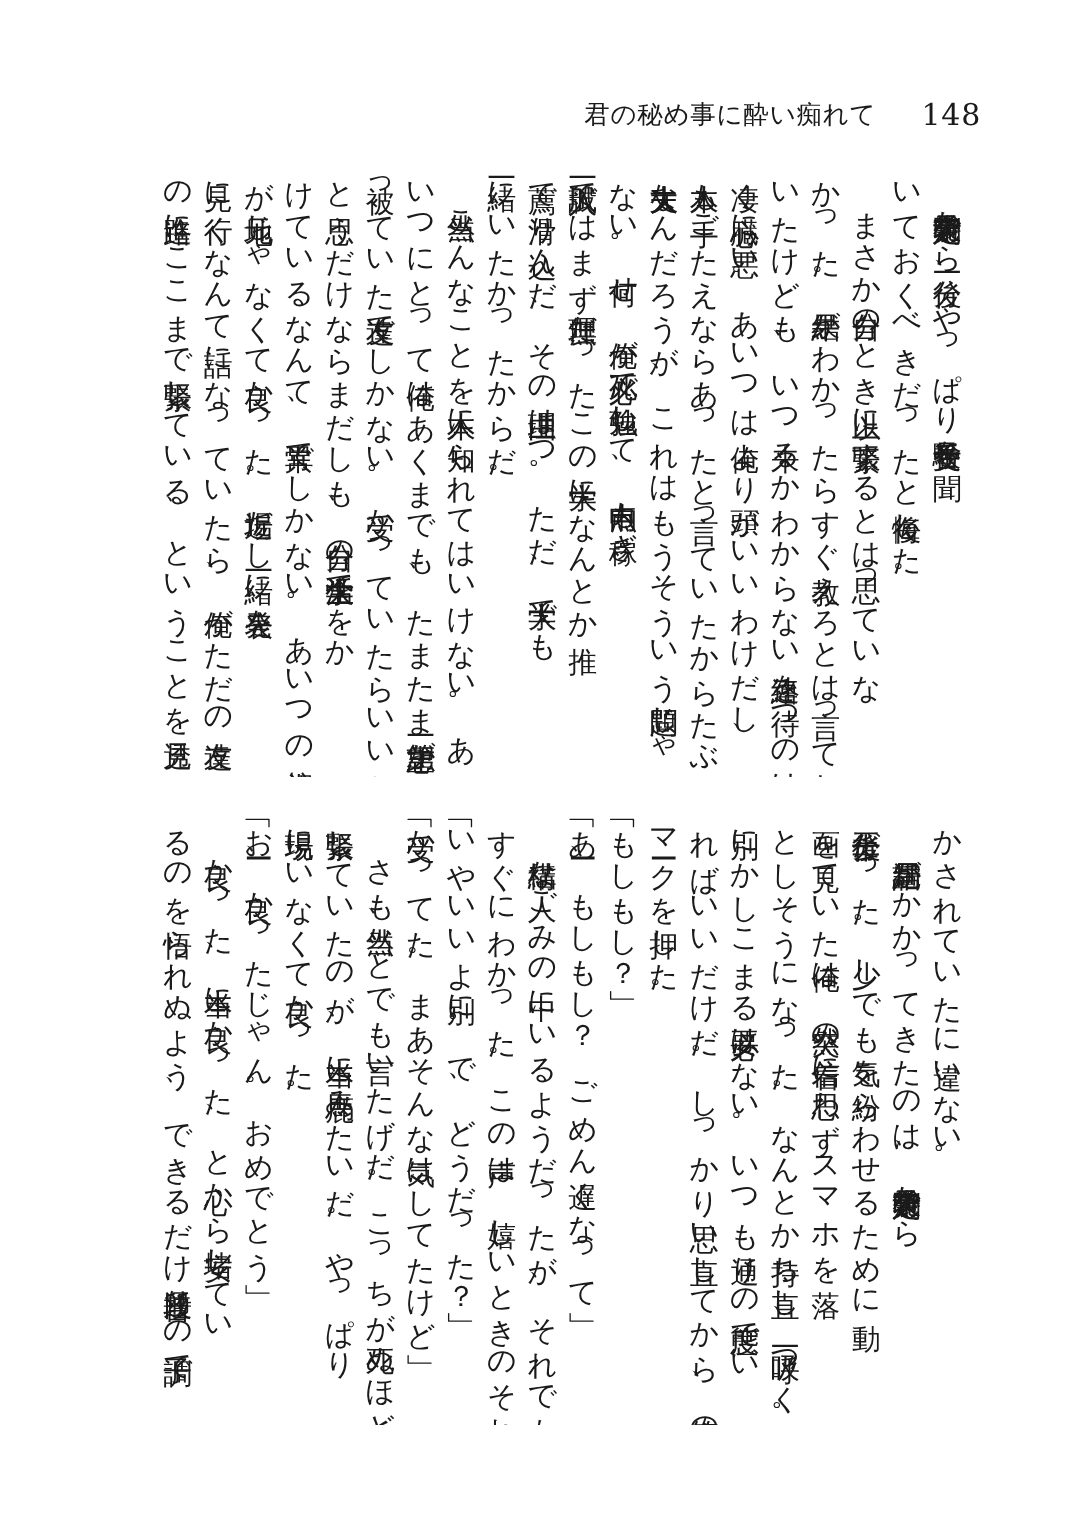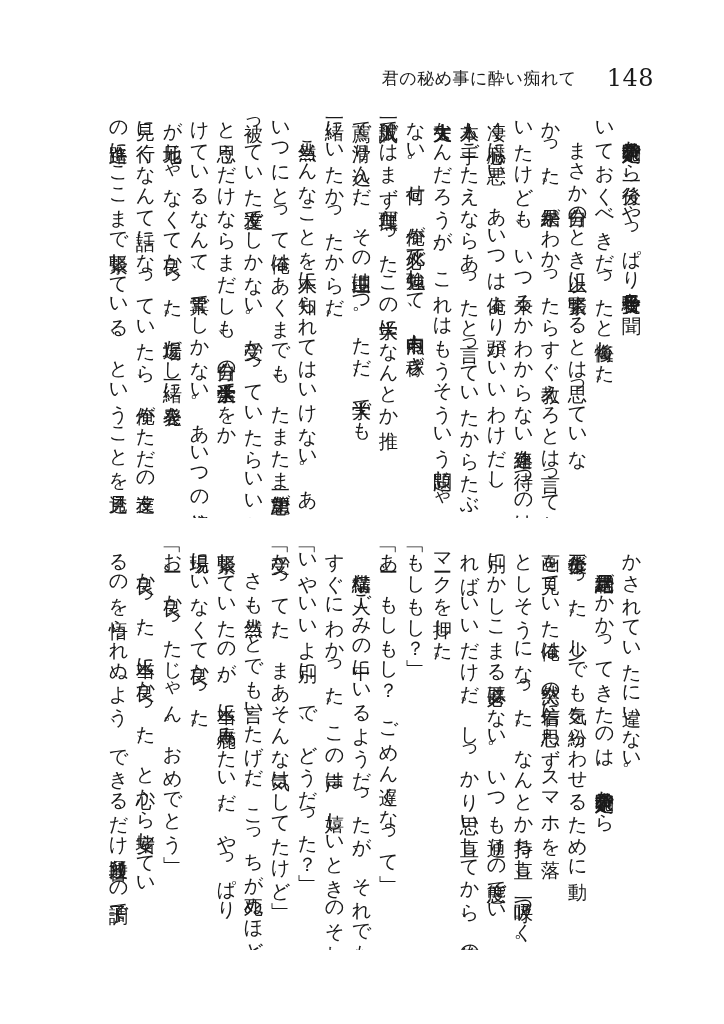--- a/index.html
+++ b/index.html
@@ -1,20 +1,20 @@
 <!DOCTYPE html>
 <html><head>
 <meta charset="utf-8">
 <style>
   html, body { margin: 0; padding: 0; background: #ffffff; }
   body { width: 724px; height: 1024px; position: relative; overflow: hidden;
          font-family: "DejaVu Serif", "Liberation Serif", serif; color: #1a1a1a; }
   .running-head { position: absolute; top: 64px; right: 70px; font-size: 17px; white-space: nowrap; display: flex; align-items: center; gap: 30px; }
   .running-head .title { letter-spacing: 0.5px; }
-  .running-head .pageno { font-size: 24px; letter-spacing: 0.5px; }
+  .running-head .pageno { font-size: 20px; letter-spacing: 0.5px; }
   .block { position: absolute; right: 79px; width: 540px; writing-mode: vertical-rl; font-size: 19.3px; line-height: 27px; letter-spacing: 0px; overflow: hidden; }
   .block.top { top: 108px; height: 410px; }
   .block.bottom { top: 540px; height: 410px; }
   .line { display: block; white-space: nowrap; }
 </style>
 </head>
 <body>
 
 <div class="running-head">
   <span class="title">君の秘め事に酔い痴れて</span>

